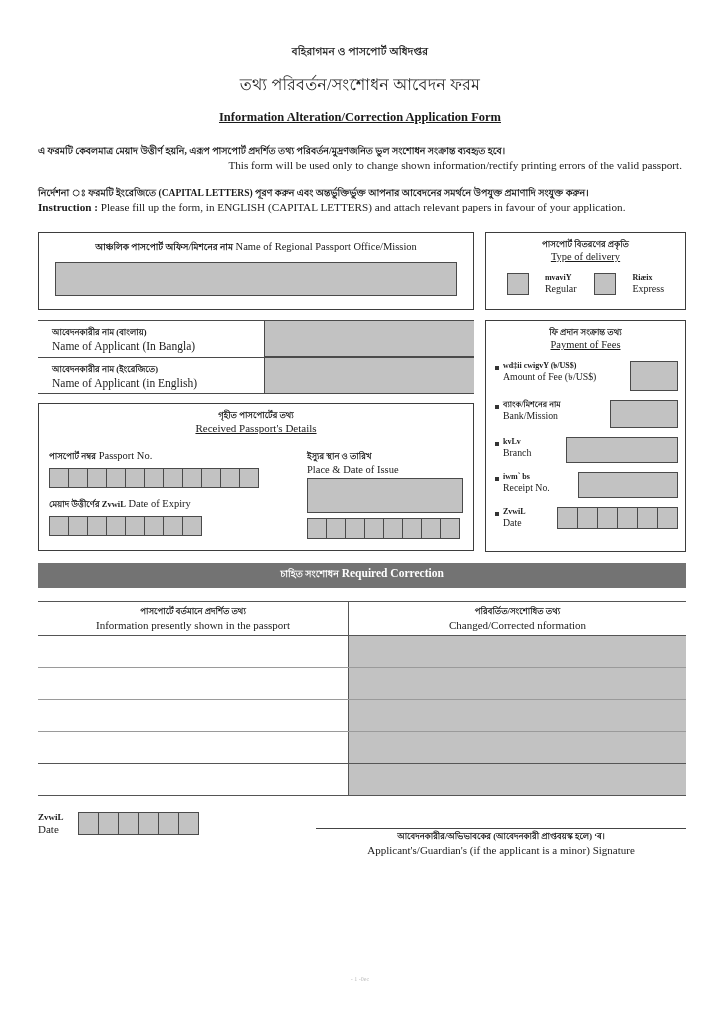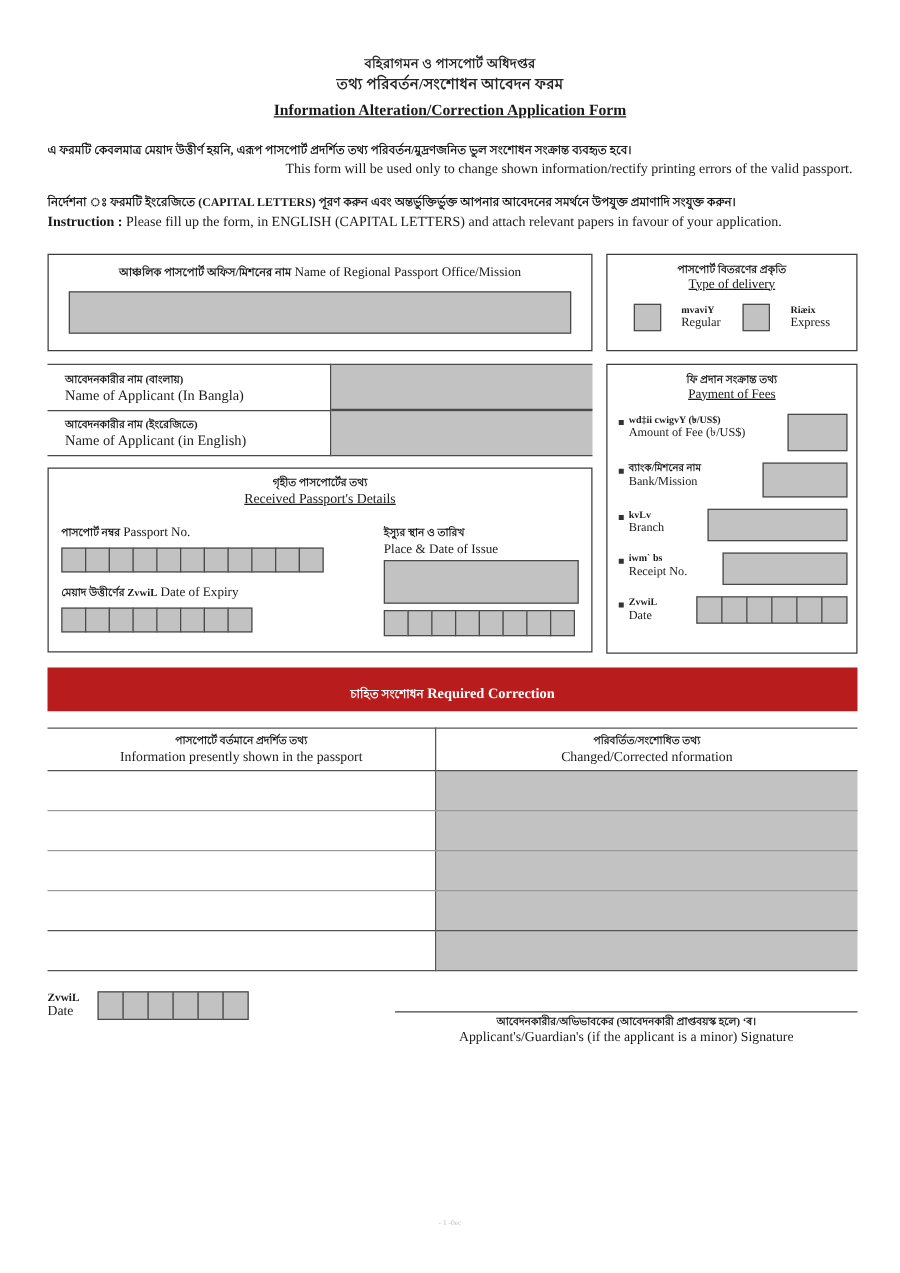--- a/index.html
+++ b/index.html
@@ -32,28 +32,29 @@
   .bn {
     font-family: "Liberation Serif", serif;
     font-weight: bold;
     font-size: 10.5px;
     letter-spacing: 0.2px;
     color: #262626;
   }
   .gov-line1 { font-size: 10.5px; font-weight: bold; }
   .gov-line2 { font-size: 10.5px; font-weight: bold; }
   .title-bn {
-    font-size: 12px;
-    font-weight: bold;
+    font-size: 16px;
+    font-weight: normal;
+    margin-top: 14px;
   }
   .title-en {
     font-size: 12.5px;
     font-weight: bold;
     text-decoration: underline;
-    margin-top: 2px;
+    margin-top: 12px;
     font-family: "Liberation Serif", serif;
   }
 
   
   .instr {
     margin: 18px 38px 0 38px;
     font-size: 11px;
     line-height: 1.42;
   }
   .instr .bnline { font-size: 9.5px; font-weight: bold; }
@@ -210,24 +211,24 @@
   .f-amount { width: 48px; height: 30px; }
   .f-bank { width: 68px; height: 28px; }
   .f-branch { width: 112px; height: 26px; }
   .f-receipt { width: 100px; height: 26px; }
   .date-cells { display: flex; margin-left: auto; }
   .d-cell { width: 21px; height: 22px; }
 
   
   .corr-bar {
     margin: 11px 34px 0 38px;
-    background: #b91c1c;
+    background: #737373;
     color: #ffffff;
     text-align: center;
-    padding: 14px 0 6px 0;
+    padding: 4px 0 6px 0;
     font-size: 11.5px;
     font-weight: bold;
   }
   .corr-bar .bnseg { font-size: 9.5px; font-weight: bold; }
 
   .corr-table {
     margin: 13px 34px 0 38px;
     border-collapse: collapse;
     width: 648px;
     table-layout: fixed;

